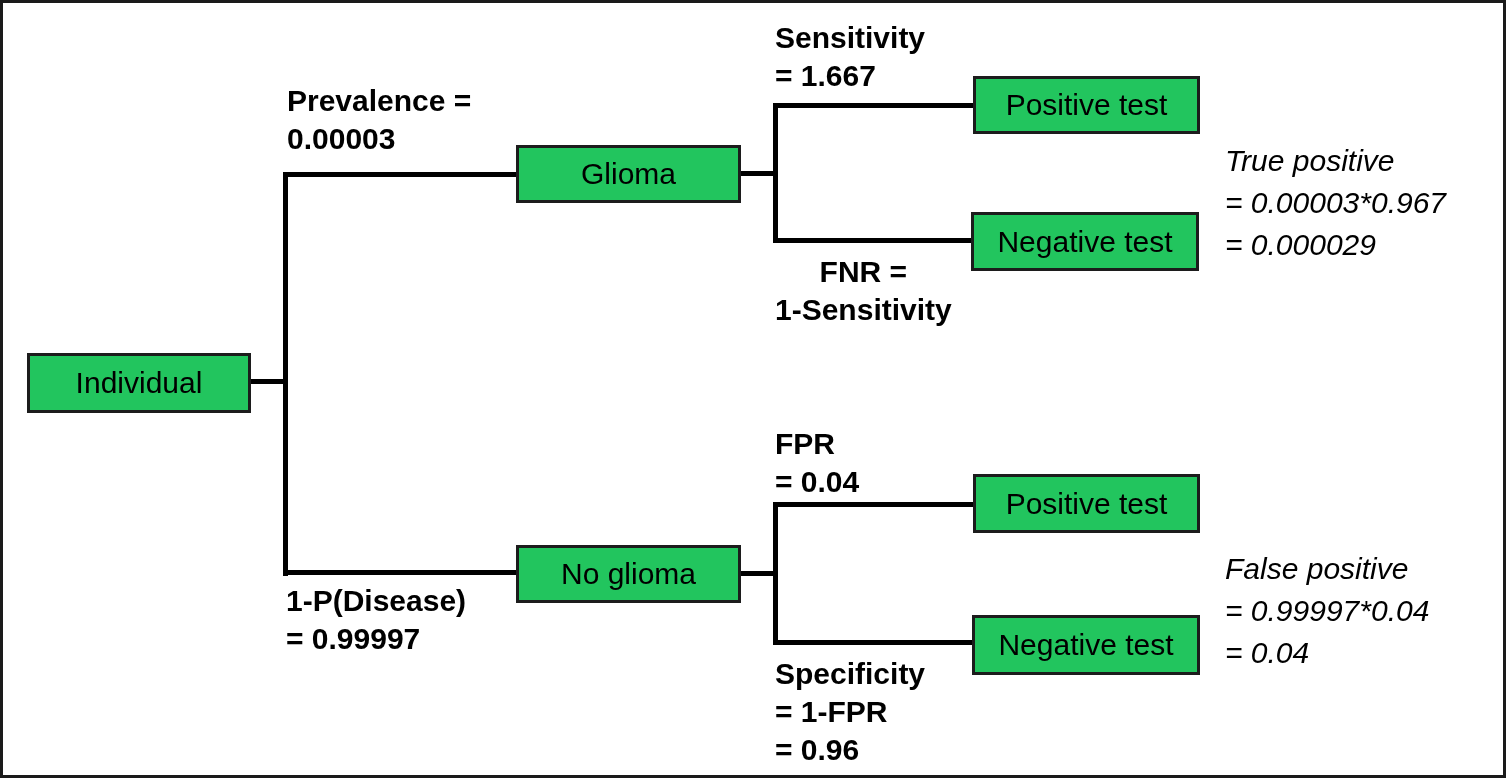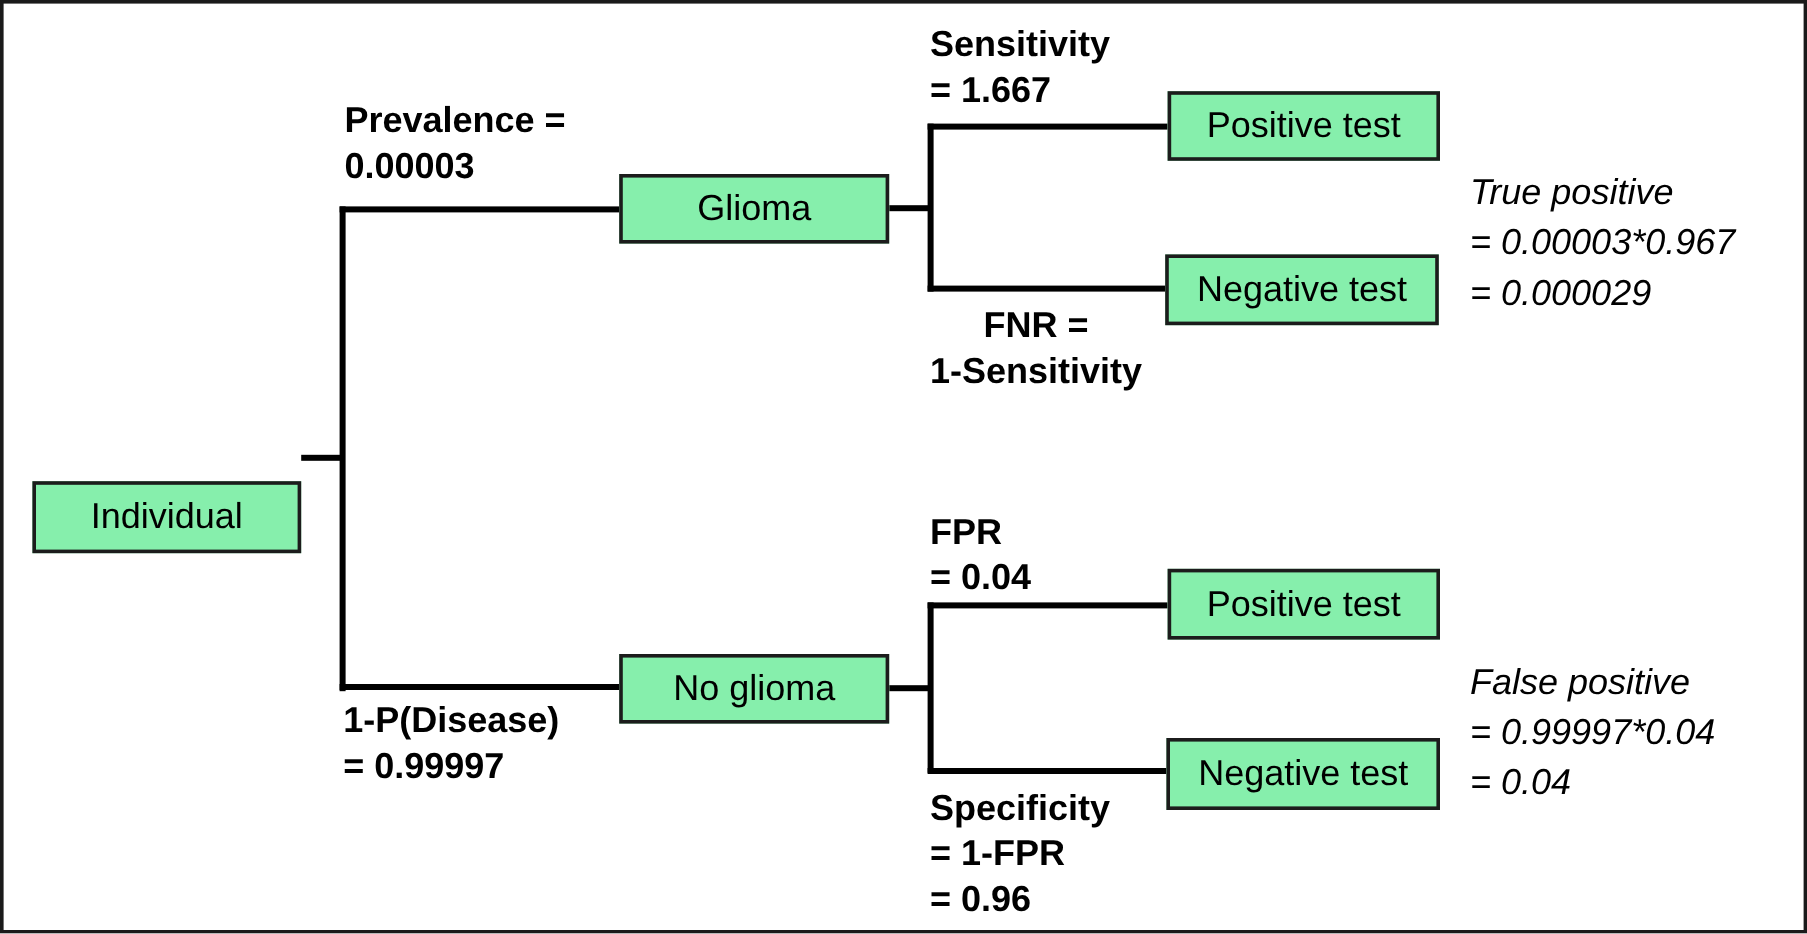--- a/index.html
+++ b/index.html
@@ -11,21 +11,21 @@
   .diagram {
     position: relative;
     width: 1506px;
     height: 778px;
     background: #ffffff;
     border: 3px solid #1a1a1a;
     overflow: hidden;
   }
   .node {
     position: absolute;
-    background: #86efac;
+    background: #22c55e;
     border: 3px solid #1c1c1c;
     display: flex;
     align-items: center;
     justify-content: center;
     font-size: 30px;
     line-height: 1;
     color: #000000;
     white-space: nowrap;
   }
   .h-line, .v-line {
@@ -66,21 +66,21 @@
   <div class="h-line" style="left:738px; top:168px; width:36px;"></div>
   <div class="v-line" style="left:770px; top:100px; height:140px;"></div>
   <div class="h-line" style="left:770px; top:100px; width:200px;"></div>
   <div class="h-line" style="left:770px; top:235px; width:198px;"></div>
 
   <div class="h-line" style="left:738px; top:568px; width:36px;"></div>
   <div class="v-line" style="left:770px; top:499px; height:142px;"></div>
   <div class="h-line" style="left:770px; top:499px; width:200px;"></div>
   <div class="h-line" style="left:770px; top:637px; width:199px;"></div>
 
-  <div class="node" style="left:24px;  top:350px; width:224px; height:60px;margin-top:48px;">
+  <div class="node" style="left:24px;  top:350px; width:224px; height:60px;">
     <span>Individual</span>
   </div>
   <div class="node" style="left:513px; top:142px; width:225px; height:58px;">
     <span>Glioma</span>
   </div>
   <div class="node" style="left:513px; top:542px; width:225px; height:58px;">
     <span>No glioma</span>
   </div>
   <div class="node" style="left:970px; top:73px;  width:227px; height:58px;">
     <span>Positive test</span>

